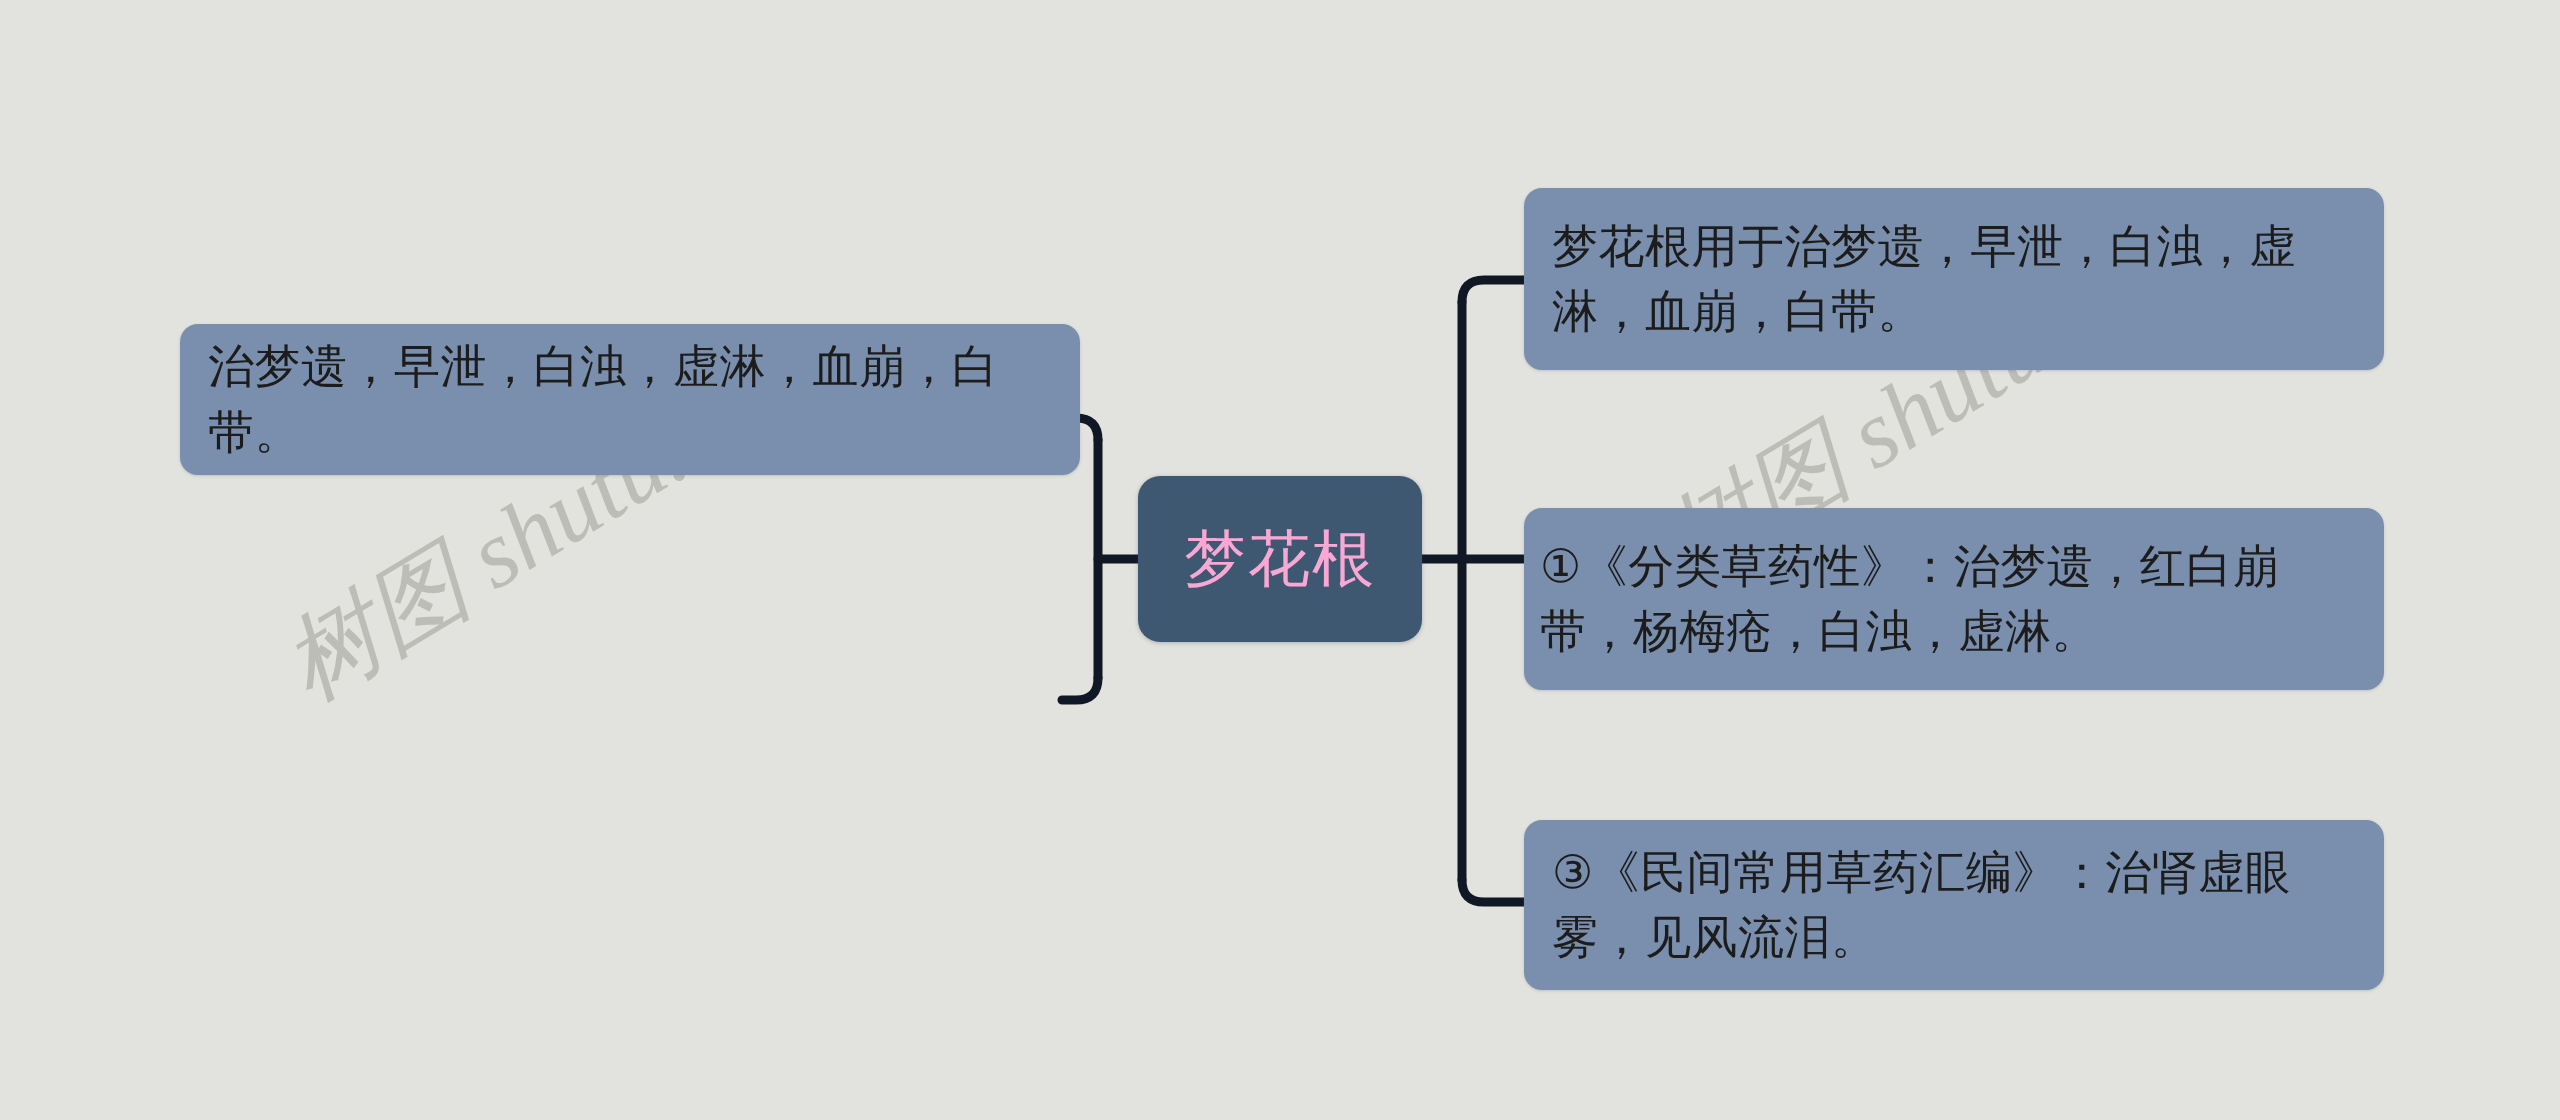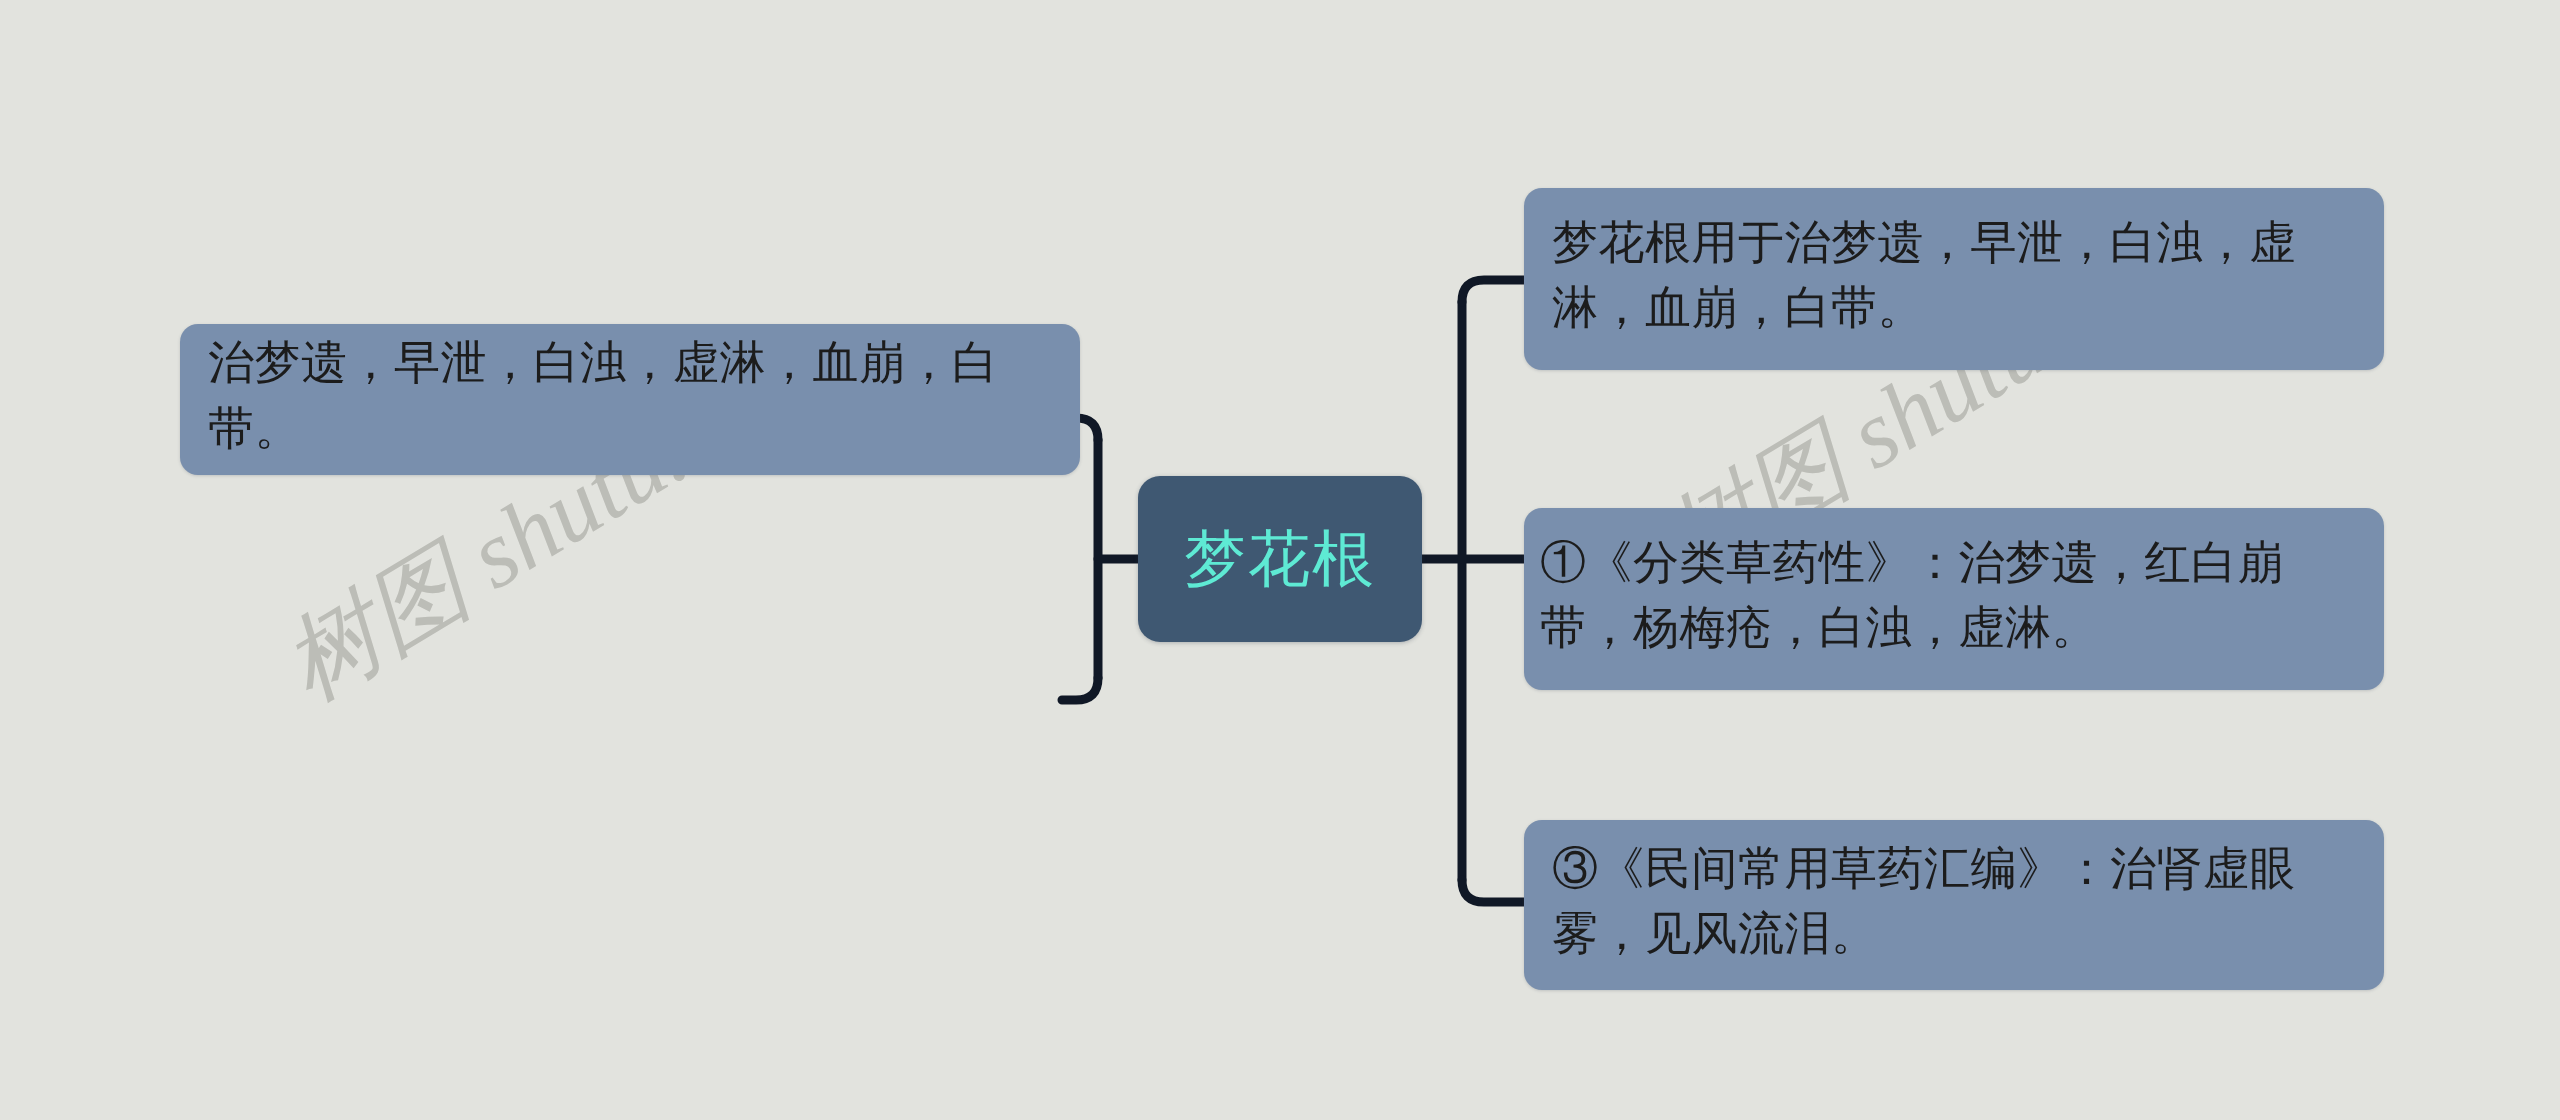--- a/index.html
+++ b/index.html
@@ -61,32 +61,31 @@
     box-sizing: border-box;
     border-radius: 18px;
     display: flex;
     align-items: center;
   }
   .leaf {
     background: #798fad;
     color: #1c1c1c;
     padding: 10px 26px 10px 28px;
     box-shadow: 0 1px 3px rgba(90,100,110,0.25);
-    font-family: Liberation Mono, monospace;
   }
   .leaf .txt {
     font-size: 46px;
     line-height: 1.42;
     letter-spacing: 0.5px;
     font-weight: 400;
     width: 100%;
   }
   .root {
     background: #3f5872;
-    color: #5eead4;
+    color: #f9a8d4;
     border-radius: 22px;
     justify-content: center;
     box-shadow: 0 1px 4px rgba(50,60,75,0.3);
   }
   .root .txt {
     font-size: 62px;
     line-height: 1.2;
     letter-spacing: 2px;
     white-space: nowrap;
   }

